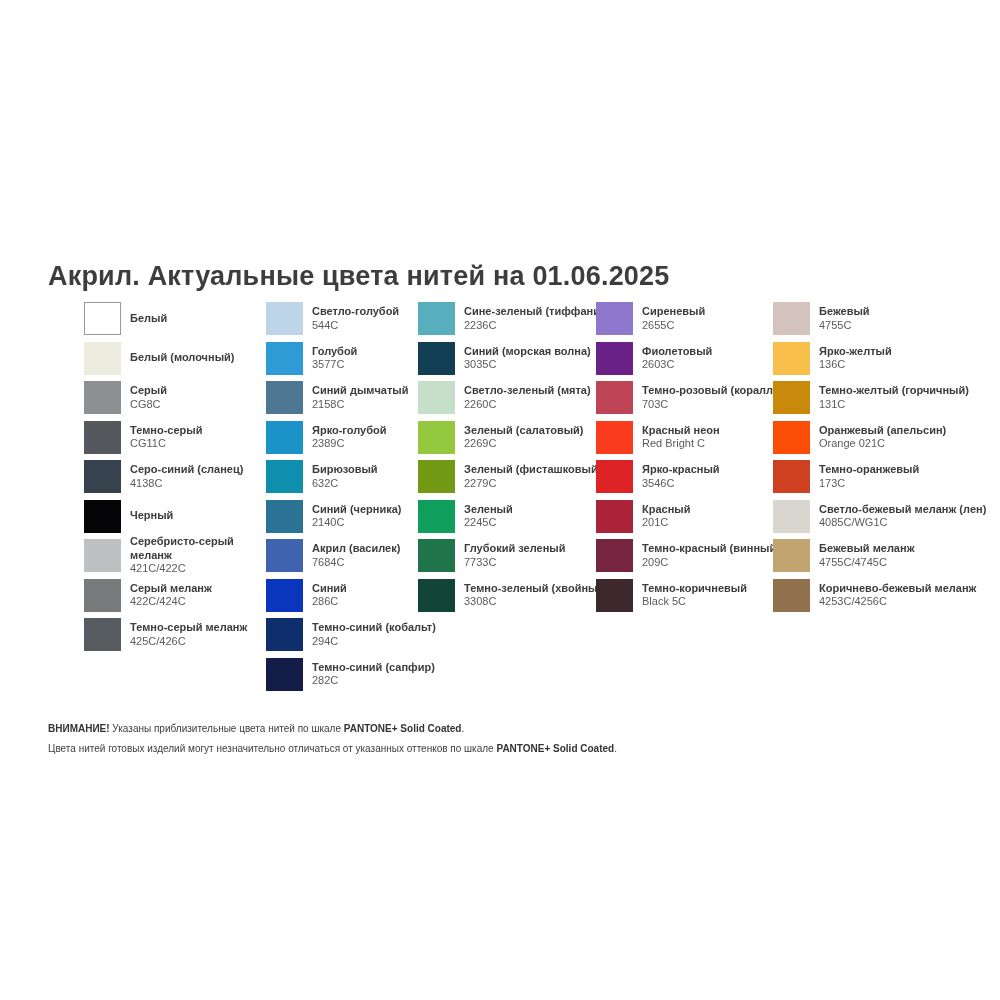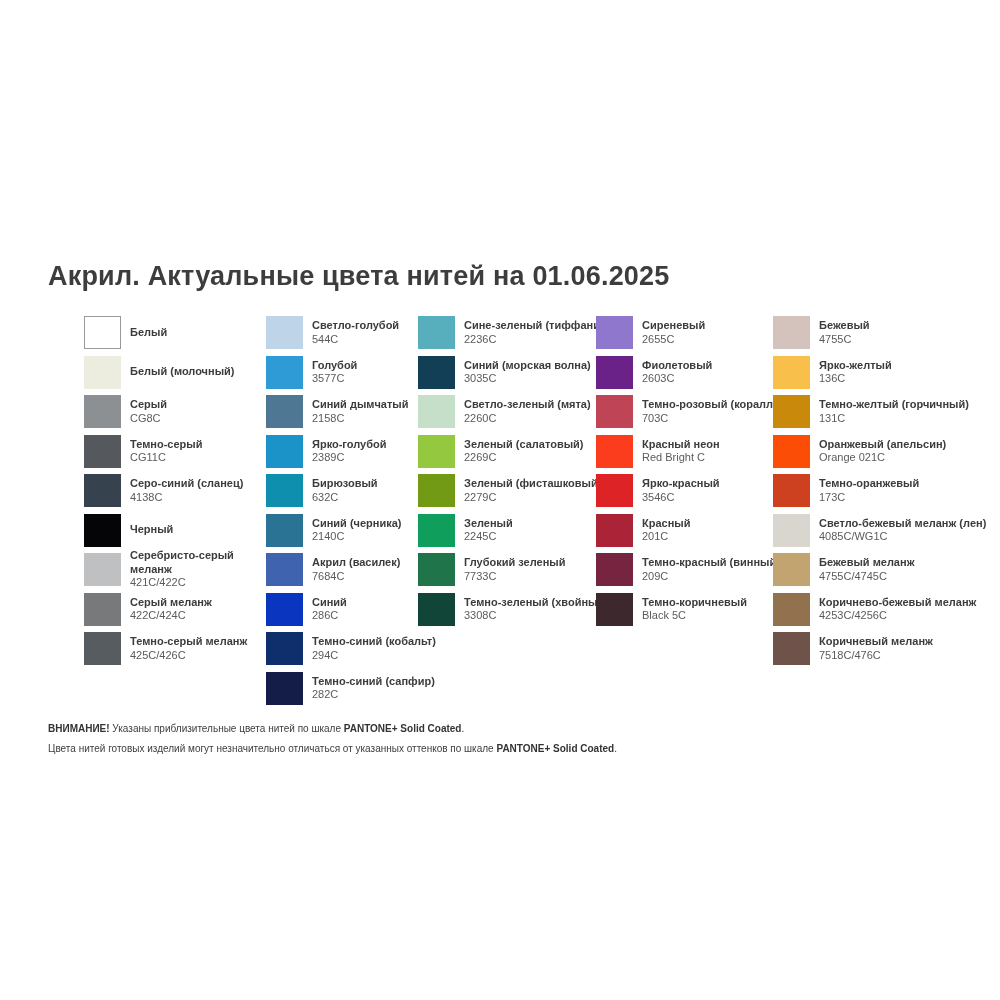--- a/index.html
+++ b/index.html
@@ -7,21 +7,21 @@
   .page {
     position:relative; width:1000px; height:1000px; background:#ffffff;
     margin:0 auto; overflow:hidden;
   }
   .title {
     position:absolute; left:48px; top:243px;
     font-size:27px; font-weight:bold; color:#3d3d3d; letter-spacing:0.2px;
     white-space:nowrap;
   }
   .palette {
-    position:absolute; left:48px; top:316px; display:flex;padding-left:36px;
+    position:absolute; left:48px; top:302px; display:flex;padding-left:36px;
   }
   .col { display:flex; flex-direction:column; gap:6.5px; }
   .col-1 { width:182px; }
   .col-2 { width:152px; }
   .col-3 { width:178px; }
   .col-4 { width:177px; }
   .col-5 { width:187px; }
   .item { display:flex; flex-direction:row; height:33px; }
   .swatch { flex:0 0 37px; width:37px; height:33px; box-sizing:border-box; }
   .swatch.bordered { border:1px solid #97999c; }
@@ -346,27 +346,20 @@
             <div class="code">4755C/4745C</div>
           </div>
         </div>
         <div class="item">
           <div class="swatch" style="background-color: rgb(145, 113, 78);"></div>
           <div class="label">
             <div class="name">Коричнево-бежевый меланж</div>
             <div class="code">4253C/4256C</div>
           </div>
         </div>
-        <div class="item">
-          <div class="swatch" style="background-color: rgb(111, 82, 73);"></div>
-          <div class="label">
-            <div class="name">Коричневый меланж</div>
-            <div class="code">7518C/476C</div>
-          </div>
-        </div>
       </div>
     </div>
 
   <div class="footer">
     <div><b>ВНИМАНИЕ!</b><span> Указаны приблизительные цвета нитей по шкале </span><b>PANTONE+ Solid Coated</b><span>.</span></div>
     <div><span>Цвета нитей готовых изделий могут незначительно отличаться от указанных оттенков по шкале </span><b>PANTONE+ Solid Coated</b><span>.</span></div>
   </div>
 
 </div>
 

